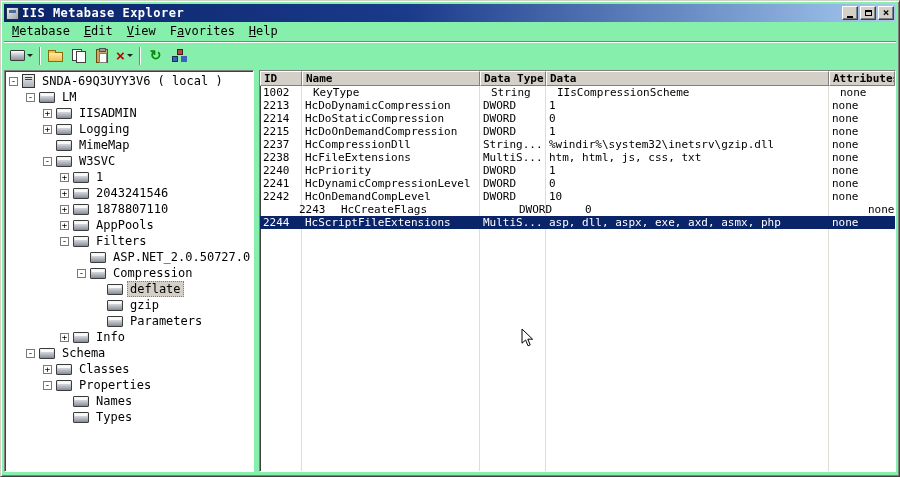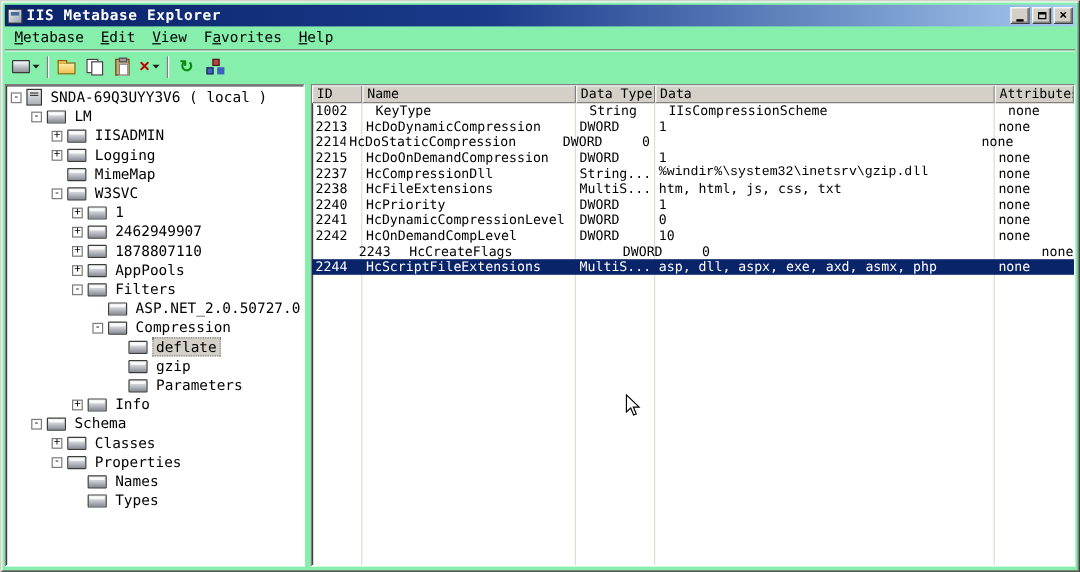--- a/index.html
+++ b/index.html
@@ -85,21 +85,21 @@
     background:rgba(255,255,255,.8); }
   .server-icon { flex:0 0 13px; width:13px; height:14px; border:1px solid #333;
     background:linear-gradient(180deg,#eeeeee,#aab0b8); margin-right:4px; position:relative; }
   .server-icon::before { content:""; position:absolute; left:2px; top:2px; right:2px; height:1px;
     background:#404040; box-shadow:0 2px 0 #404040; }
   .tree-label { padding:1px 3px; }
   .tree-label.selected { background:#d4d0c8; border:1px dotted #808080; padding:0 2px; }
 
   
   .list-header { flex:0 0 15px; height:15px; display:flex; background:#d4d0c8;
-    font-size:11px; line-height:13px; }
+    font-size:11px; line-height:13px;font-weight:bold; }
   .hcell { padding:0 3px; border:1px solid; border-color:#fff #808080 #808080 #fff;
     white-space:nowrap; overflow:hidden; flex:0 0 auto; }
   .hcell.last { flex:1 1 auto; }
   .list-body { flex:1; position:relative; }
   .vline { position:absolute; top:0; bottom:0; width:1px; background:#e0ddd5; z-index:0; }
   .lrow { display:flex; height:13px; line-height:13px; font-size:11px; white-space:nowrap;
     position:relative; z-index:1; }
   .lrow.selected { background:#0a246a; color:#fff; z-index:2; }
   .lcell { padding:0 3px; overflow:hidden; flex:0 0 auto; }
   .lcell.last { flex:1 1 auto; }
@@ -197,21 +197,21 @@
             <span class="tree-label">W3SVC</span>
           </div>
           <div class="tree-row" style="padding-left: 55px;">
             <span class="expander">+</span>
             <span class="node-icon"></span>
             <span class="tree-label">1</span>
           </div>
           <div class="tree-row" style="padding-left: 55px;">
             <span class="expander">+</span>
             <span class="node-icon"></span>
-            <span class="tree-label">2462949907</span>
+            <span class="tree-label">2043241546</span>
           </div>
           <div class="tree-row" style="padding-left: 55px;">
             <span class="expander">+</span>
             <span class="node-icon"></span>
             <span class="tree-label">1878807110</span>
           </div>
           <div class="tree-row" style="padding-left: 55px;">
             <span class="expander">+</span>
             <span class="node-icon"></span>
             <span class="tree-label">AppPools</span>
@@ -300,38 +300,38 @@
             <span class="lcell last">none</span>
           </div>
           <div class="lrow">
             <span class="lcell" style="width: 42px;">2213</span>
             <span class="lcell" style="width: 178px;">HcDoDynamicCompression</span>
             <span class="lcell" style="width: 66px;">DWORD</span>
             <span class="lcell" style="width: 283px;">1</span>
             <span class="lcell last">none</span>
           </div>
           <div class="lrow">
-            <span class="lcell" style="width: 28px;">2214</span>
+            <span class="lcell" style="width: 42px;">2214</span>
             <span class="lcell" style="width: 178px;">HcDoStaticCompression</span>
             <span class="lcell" style="width: 66px;">DWORD</span>
             <span class="lcell" style="width: 283px;">0</span>
             <span class="lcell last">none</span>
           </div>
           <div class="lrow">
             <span class="lcell" style="width: 42px;">2215</span>
             <span class="lcell" style="width: 178px;">HcDoOnDemandCompression</span>
             <span class="lcell" style="width: 66px;">DWORD</span>
             <span class="lcell" style="width: 283px;">1</span>
             <span class="lcell last">none</span>
           </div>
           <div class="lrow">
             <span class="lcell" style="width: 42px;">2237</span>
             <span class="lcell" style="width: 178px;">HcCompressionDll</span>
             <span class="lcell" style="width: 66px;">String...</span>
-            <span class="lcell" style="width: 283px; font-family: Liberation Mono, monospace;">%windir%\system32\inetsrv\gzip.dll</span>
+            <span class="lcell" style="width: 283px;">%windir%\system32\inetsrv\gzip.dll</span>
             <span class="lcell last">none</span>
           </div>
           <div class="lrow">
             <span class="lcell" style="width: 42px;">2238</span>
             <span class="lcell" style="width: 178px;">HcFileExtensions</span>
             <span class="lcell" style="width: 66px;">MultiS...</span>
             <span class="lcell" style="width: 283px;">htm, html, js, css, txt</span>
             <span class="lcell last">none</span>
           </div>
           <div class="lrow">

